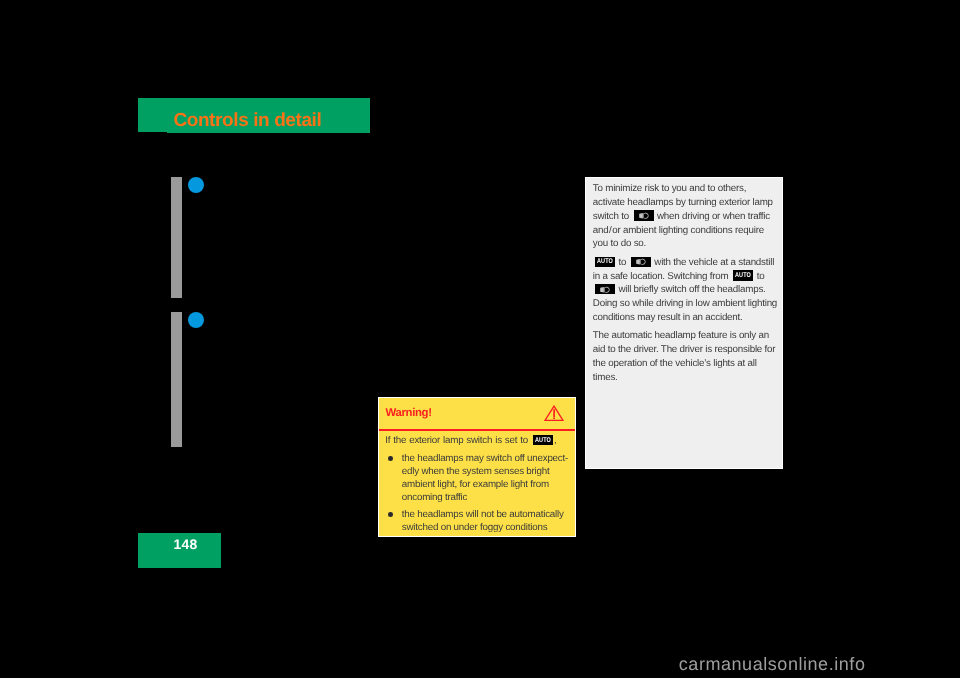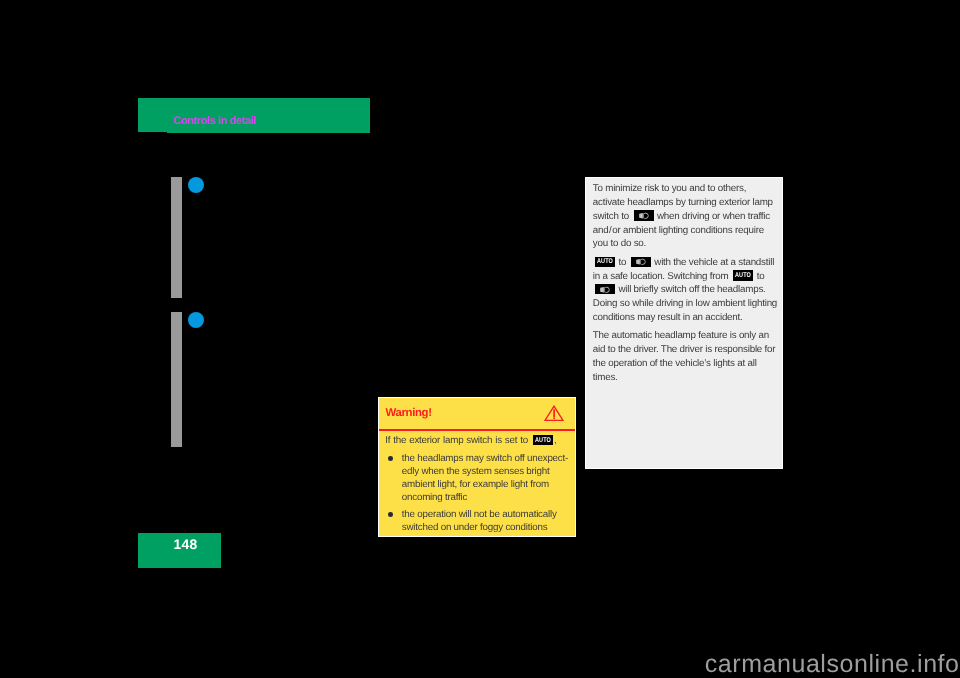--- a/index.html
+++ b/index.html
@@ -4,21 +4,21 @@
 <title>page</title>
 <style>
   html,body{margin:0;padding:0;}
   body{width:960px;height:678px;background:#000;overflow:hidden;
        font-family:"Liberation Sans",sans-serif;-webkit-font-smoothing:antialiased;
        text-rendering:geometricPrecision;}
   .page{position:relative;width:960px;height:678px;will-change:transform;}
   
   .chapter-bar{position:absolute;left:138px;top:98px;width:231.5px;height:34.8px;background:#00a063;}
   .chapter-bar .notch{position:absolute;left:0;bottom:0;width:29px;height:1.3px;background:#000;}
-  .chapter-title{position:absolute;left:173.4px;top:113.9px;color:#d946ef;font-weight:bold;font-size:11px;letter-spacing:-0.4px;line-height:14.4px;}
+  .chapter-title{position:absolute;left:173.4px;top:113.9px;color:#f97316;font-weight:bold;font-size:19px;letter-spacing:-0.4px;line-height:14.4px;}
   
   .pagebox{position:absolute;left:138px;top:533px;width:83px;height:34.5px;background:#00a063;}
   .pagenum{position:absolute;left:35.5px;top:5.4px;color:#fff;font-weight:bold;font-size:13.9px;letter-spacing:0.3px;line-height:13.9px;}
   
   .graybar{position:absolute;background:#9a9a9a;width:11.2px;}
   .bluedot{position:absolute;width:16px;height:16px;border-radius:50%;background:#0498de;}
   
   .infopanel{position:absolute;left:584.8px;top:176.8px;width:198.5px;height:292px;background:#efefef;
              border:1.5px solid #fff;box-sizing:border-box;padding:4.6px 5px 0 7px;}
   .infopanel p{margin:0 0 5px 0;color:#3b3b3b;font-size:9.8px;line-height:13.7px;
@@ -38,21 +38,21 @@
      top:2px;margin:0 1px 0 2.4px;height:0;overflow:visible;line-height:0;font-size:0;}
   .badge > *{position:absolute;}
   .badge.auto{width:19.8px;}
   .badge.lamp{width:19.7px;}
   .badge .bx{left:0;top:-10.4px;width:100%;height:10.4px;background:#000;}
   .badge.auto .t{position:absolute;left:0;right:0;top:2.75px;text-align:center;color:#fff;
      font-size:6.9px;font-weight:bold;letter-spacing:0.15px;line-height:6.9px;
      transform:scaleX(0.8);transform-origin:50% 50%;}
   .badge.lamp svg{position:absolute;left:4.8px;top:1.6px;}
   
-  .watermark{position:absolute;left:678.8px;top:650.6px;color:#9e9e9e;font-size:25px;letter-spacing:0.55px;line-height:26.3px;margin-left:26px;}
+  .watermark{position:absolute;left:678.8px;top:650.6px;color:#9e9e9e;font-size:18px;letter-spacing:0.55px;line-height:26.3px;}
   .wtri{position:absolute;right:11px;top:7px;}
 </style>
 </head>
 <body>
 
 <div class="page">
   <div class="chapter-bar">
     <div class="notch"></div>
   </div>
   <div class="chapter-title">Controls in detail</div>
@@ -105,19 +105,19 @@
           <rect x="9.25" y="4.3" width="1.7" height="7.7" fill="#fb1e20"></rect>
           <rect x="9.25" y="12.4" width="1.7" height="1.7" fill="#fb1e20"></rect>
         </svg>
     </div>
     <div class="warnbody">
       <p><span>If the exterior lamp switch is set to </span><span class="badge auto"><span class="bx">
               <span class="t">AUTO</span>
             </span></span><span>,</span></p>
       <ul class="bl">
         <li><span class="dot"></span><span>the headlamps may switch off unexpect­edly when the system senses bright ambient light, for example light from oncoming traffic</span></li>
-        <li><span class="dot"></span><span>the operation will not be automatically switched on under foggy conditions</span></li>
+        <li><span class="dot"></span><span>the headlamps will not be automatically switched on under foggy conditions</span></li>
       </ul>
     </div>
   </div>
 
   <div class="watermark">carmanualsonline.info</div>
 </div>
 
 </body></html>

